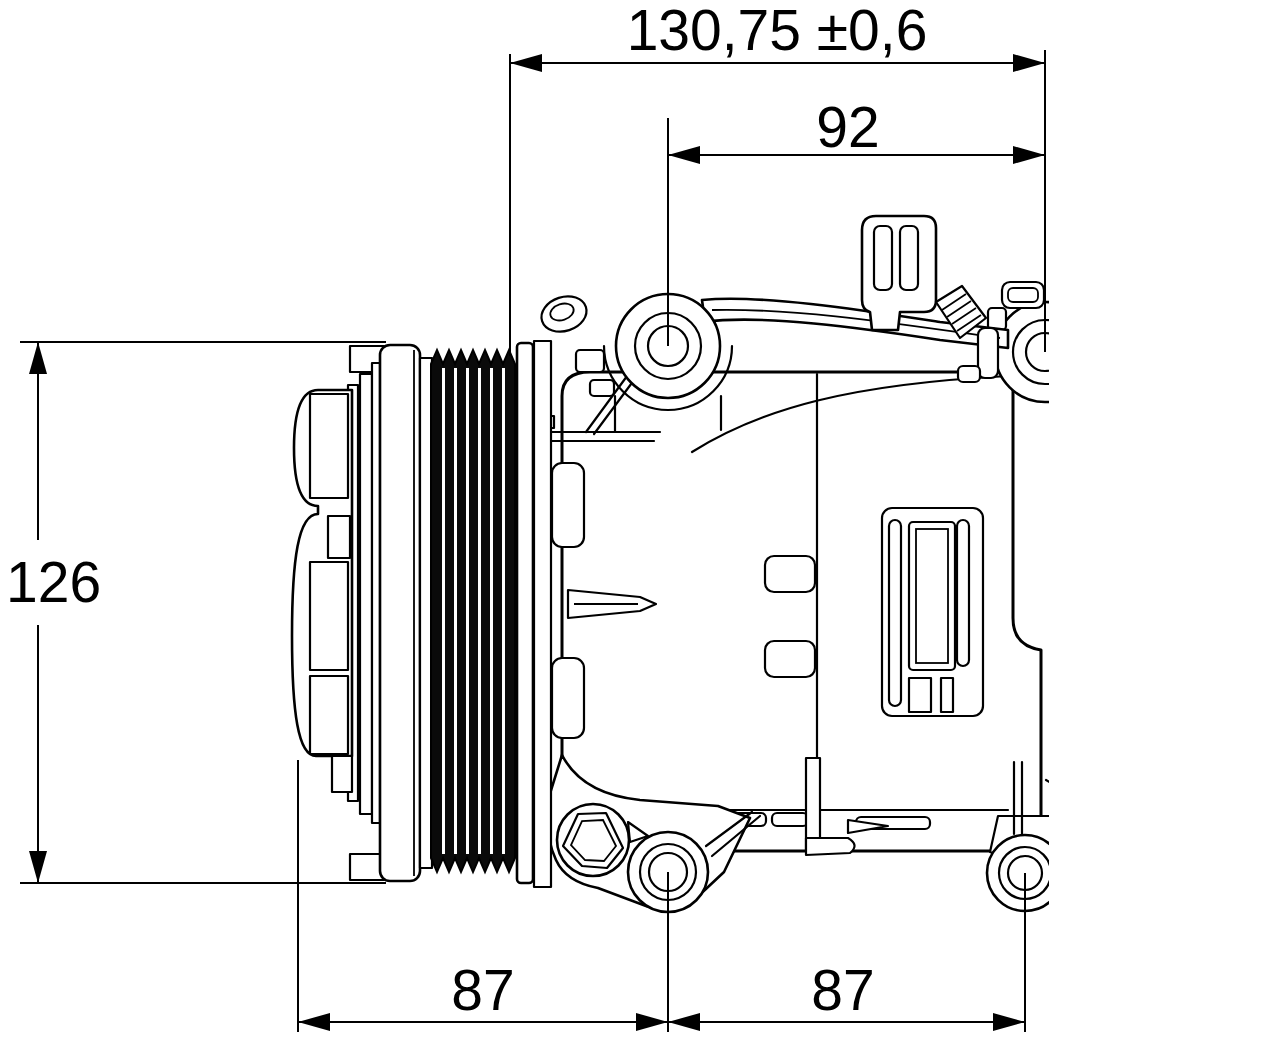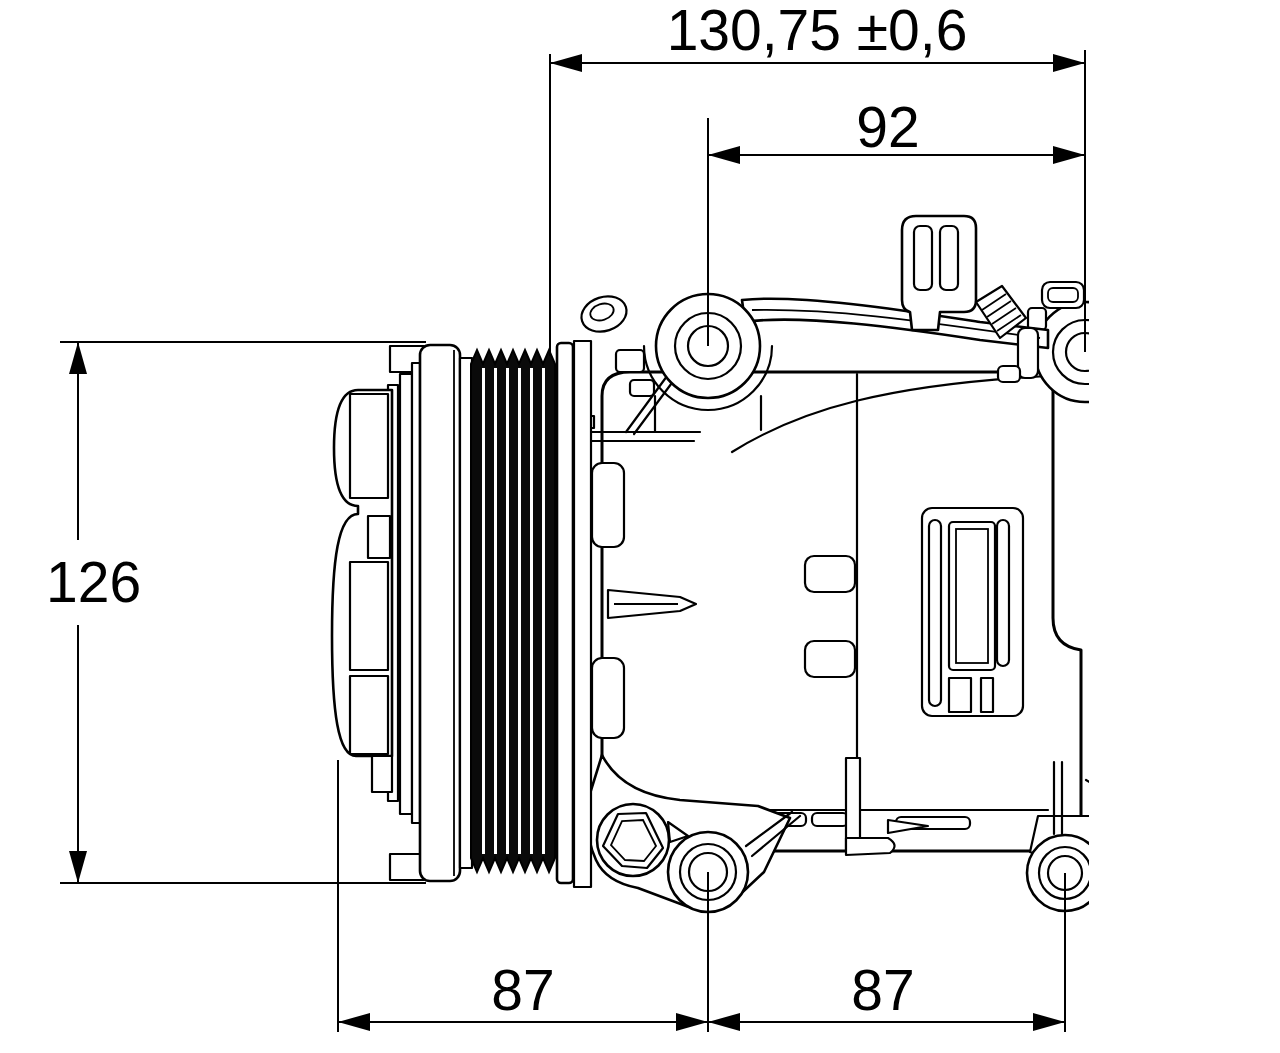--- a/index.html
+++ b/index.html
@@ -1,21 +1,21 @@
 <!DOCTYPE html>
 <html style="--line: #000000; --bg: #ffffff; --rib: #0a0a0a;"><head>
 <meta charset="utf-8">
 <style>
   :root{
     --line:#000000;
     --bg:#ffffff;
     --rib:#0a0a0a;
   }
   html,body{margin:0;padding:0;background:var(--bg);}
-  .canvas{position:relative;width:1049px;height:1053px;background:var(--bg);overflow:hidden;margin-left:40px;}
+  .canvas{position:relative;width:1049px;height:1053px;background:var(--bg);overflow:hidden;}
   svg{position:absolute;left:0;top:0;}
   .ol{fill:#fff;stroke:var(--line);stroke-width:2.6;stroke-linejoin:round;}
   .ol2{fill:#fff;stroke:var(--line);stroke-width:2.2;stroke-linejoin:round;}
   .ln{fill:none;stroke:var(--line);stroke-width:2.2;stroke-linejoin:round;stroke-linecap:round;}
   .lnt{fill:none;stroke:var(--line);stroke-width:1.8;}
   .dim{fill:none;stroke:var(--line);stroke-width:2;}
   .arr{fill:var(--line);stroke:none;}
   .ribfill{fill:var(--rib);stroke:var(--line);stroke-width:2;}
   .ribgap{stroke:#ffffff;stroke-width:3;fill:none;}
   .dim-text{font-family:"Liberation Sans","DejaVu Sans",sans-serif;font-size:57px;fill:var(--line);}

